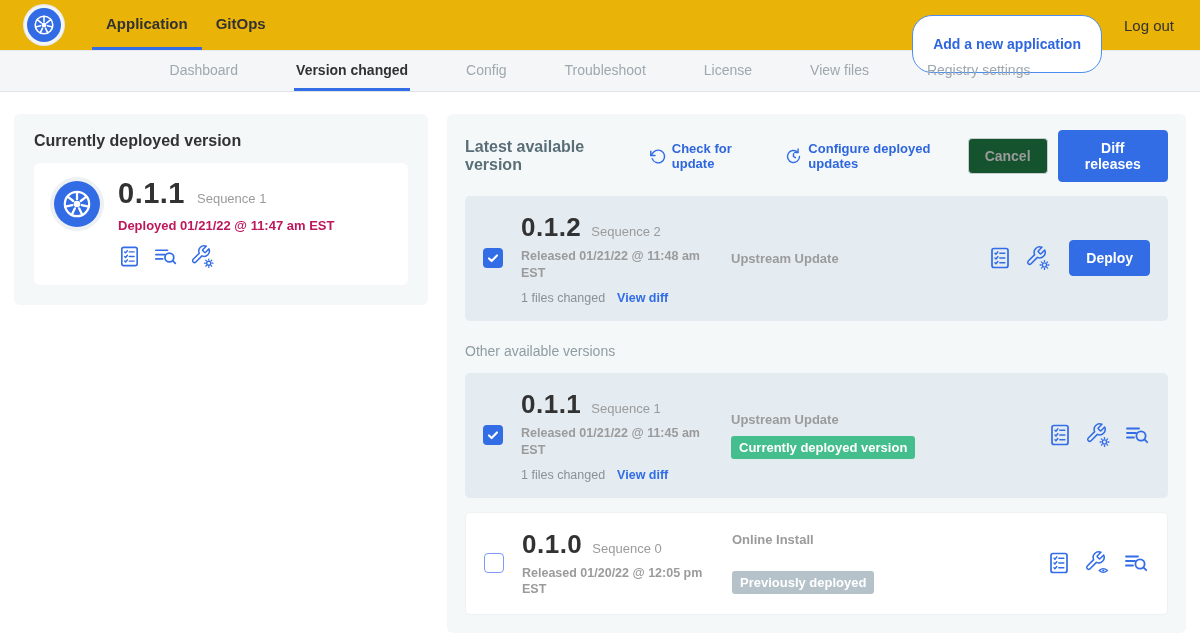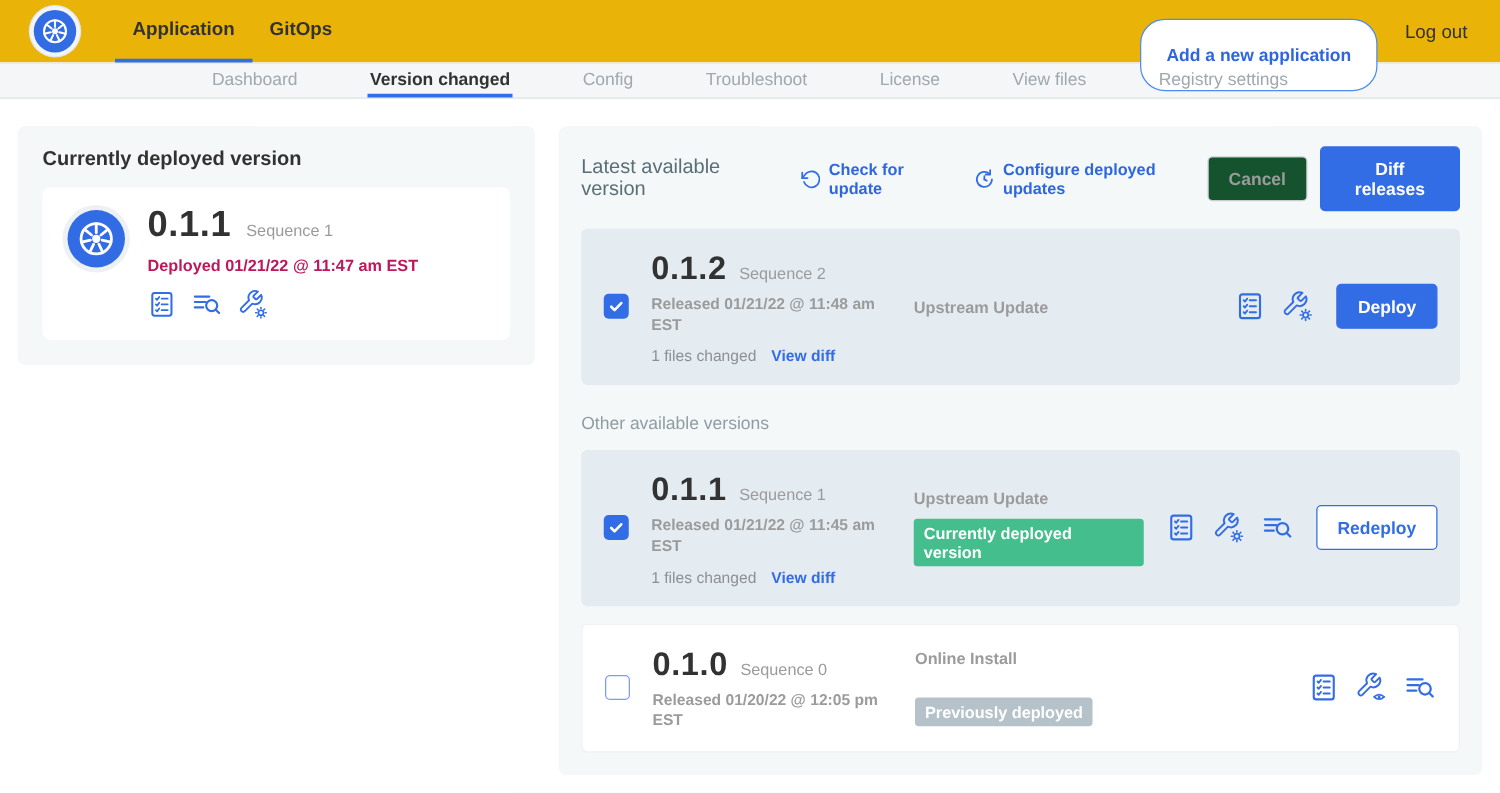--- a/index.html
+++ b/index.html
@@ -12,21 +12,21 @@
   .logo-ring { width:40px; height:40px; border-radius:50%; background:#f2f4f6; box-shadow:0 0 0 1px #e3e7ea; display:flex; align-items:center; justify-content:center; }
   .logo-circle { width:34px; height:34px; border-radius:50%; background:#326CE5; display:flex; align-items:center; justify-content:center; }
   .top-tabs { display:flex; margin-left:28px; }
   .top-tab { display:flex; align-items:center; padding:0 14px; font-size:15px; font-weight:700; color:#323232; cursor:pointer; border-bottom:3px solid transparent; }
   .top-tab.active { border-bottom-color:#326DE6; }
   .topnav-right { margin-left:auto; display:flex; align-items:center; }
   .pill-btn { border:1px solid #4d8df0; background:#fff; color:#2e66de; font-weight:700; font-size:14px; padding:20px 20px; border-radius:20px; cursor:pointer; font-family:inherit;margin-top:37px; }
   .logout { font-size:15px; color:#323232; margin:0 26px 0 22px; cursor:pointer; }
 
   
-  .subnav { height:29px; background:#f4f6f7; border-top:1px solid #e5e9eb; border-bottom:1px solid #dde3e6; display:flex; justify-content:center; gap:54px; }
+  .subnav { height:42px; background:#f4f6f7; border-top:1px solid #e5e9eb; border-bottom:1px solid #dde3e6; display:flex; justify-content:center; gap:54px; }
   .subnav-item { display:flex; align-items:center; font-size:14px; color:#9ea8ae; cursor:pointer; border-bottom:3px solid transparent; padding:0 2px; }
   .subnav-item.active { color:#323232; font-weight:700; border-bottom-color:#326DE6; }
 
   
   .main { display:flex; align-items:flex-start; gap:19px; padding:22px 14px 0 14px; }
   .card-panel { background:#f4f8f9; border-radius:6px; }
 
   
   .left-col { width:414px; padding:18px 20px 20px 20px; }
   .left-title { font-size:16px; font-weight:700; color:#323232; }
@@ -36,21 +36,21 @@
   .ver-line { display:flex; align-items:baseline; gap:12px; }
   .ver-big { font-size:29px; font-weight:800; color:#323232; letter-spacing:0.5px; }
   .seq { font-size:13px; color:#9b9b9b; font-weight:400; }
   .deployed-date { font-size:13px; color:#be185d; font-weight:600; margin-top:8px; }
   .icon-row { display:flex; align-items:center; gap:12px; margin-top:11px; }
   .blue-icon { color:#326DE6; display:inline-flex; cursor:pointer; }
 
   
   .right-col { flex:1; padding:16px 18px 18px 18px; }
   .avail-header { display:flex; align-items:center; }
-  .avail-title { font-size:16px; font-weight:400; color:#5a6e77; }
+  .avail-title { font-size:16px; font-weight:700; color:#5a6e77; }
   .hdr-link { display:flex; align-items:center; gap:6px; color:#2e66de; font-size:13px; font-weight:700; margin-left:18px; cursor:pointer; }
   .hdr-spacer { flex:1; }
   .btn { font-family:inherit; font-size:14px; font-weight:700; border-radius:4px; padding:9px 16px; cursor:pointer; }
   .btn-cancel { background:#14532d; border:1px solid #c7cdd0; color:#9b9b9b; }
   .btn-primary { background:#326DE6; border:1px solid #326DE6; color:#fff; margin-left:10px; }
   .btn-secondary { background:#fff; border:1px solid #326DE6; color:#326DE6; }
 
   .version-row { border-radius:5px; padding:16px 18px; margin-top:14px; display:flex; align-items:center; gap:18px; }
   .row-shaded { background:#e4ebf1; }
   .row-white { background:#fff; border:1px solid #eef2f4; }
@@ -328,21 +328,20 @@
           <span class="blue-icon">
               <svg width="26" height="26">
                 <use href="#sym-wrench-gear"></use>
               </svg>
             </span>
           <span class="blue-icon">
               <svg width="26" height="26">
                 <use href="#sym-lines-magnifier"></use>
               </svg>
             </span>
-          <button class="btn btn-secondary">Redeploy</button>
         </div>
       </div>
 
       <div class="version-row row-white">
         <div class="checkbox unchecked"></div>
         <div class="row-info">
           <div class="row-ver-line">
             <span class="row-ver">0.1.0</span>
             <span class="seq">Sequence 0</span>
           </div>

